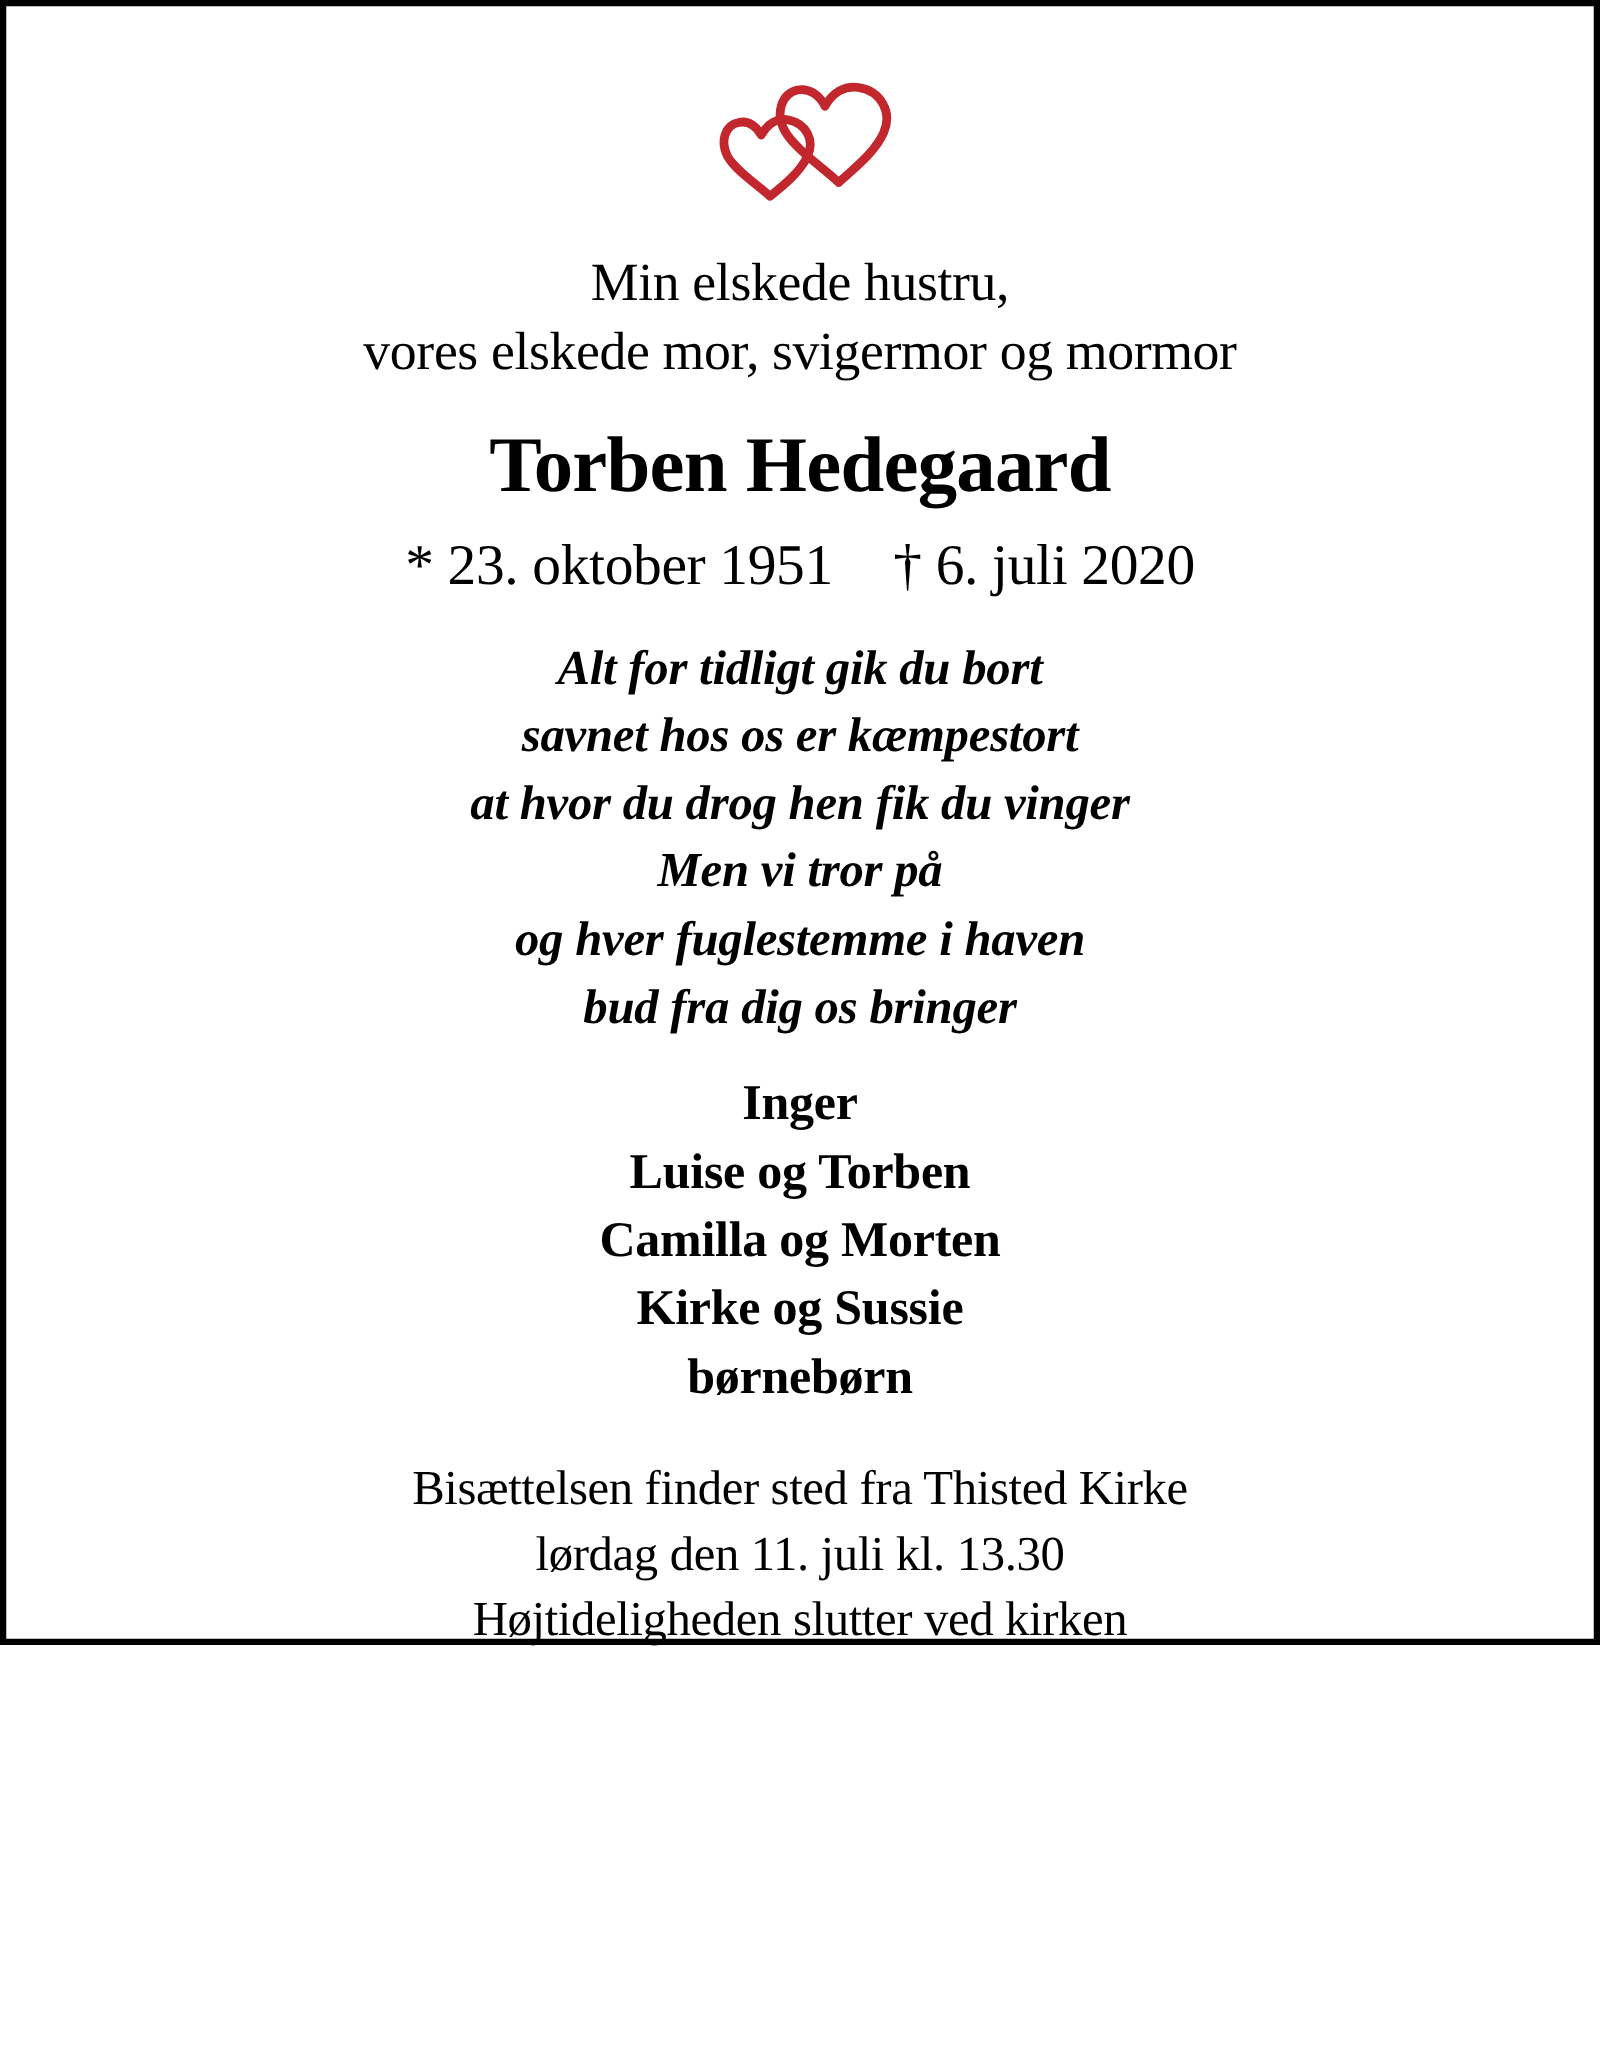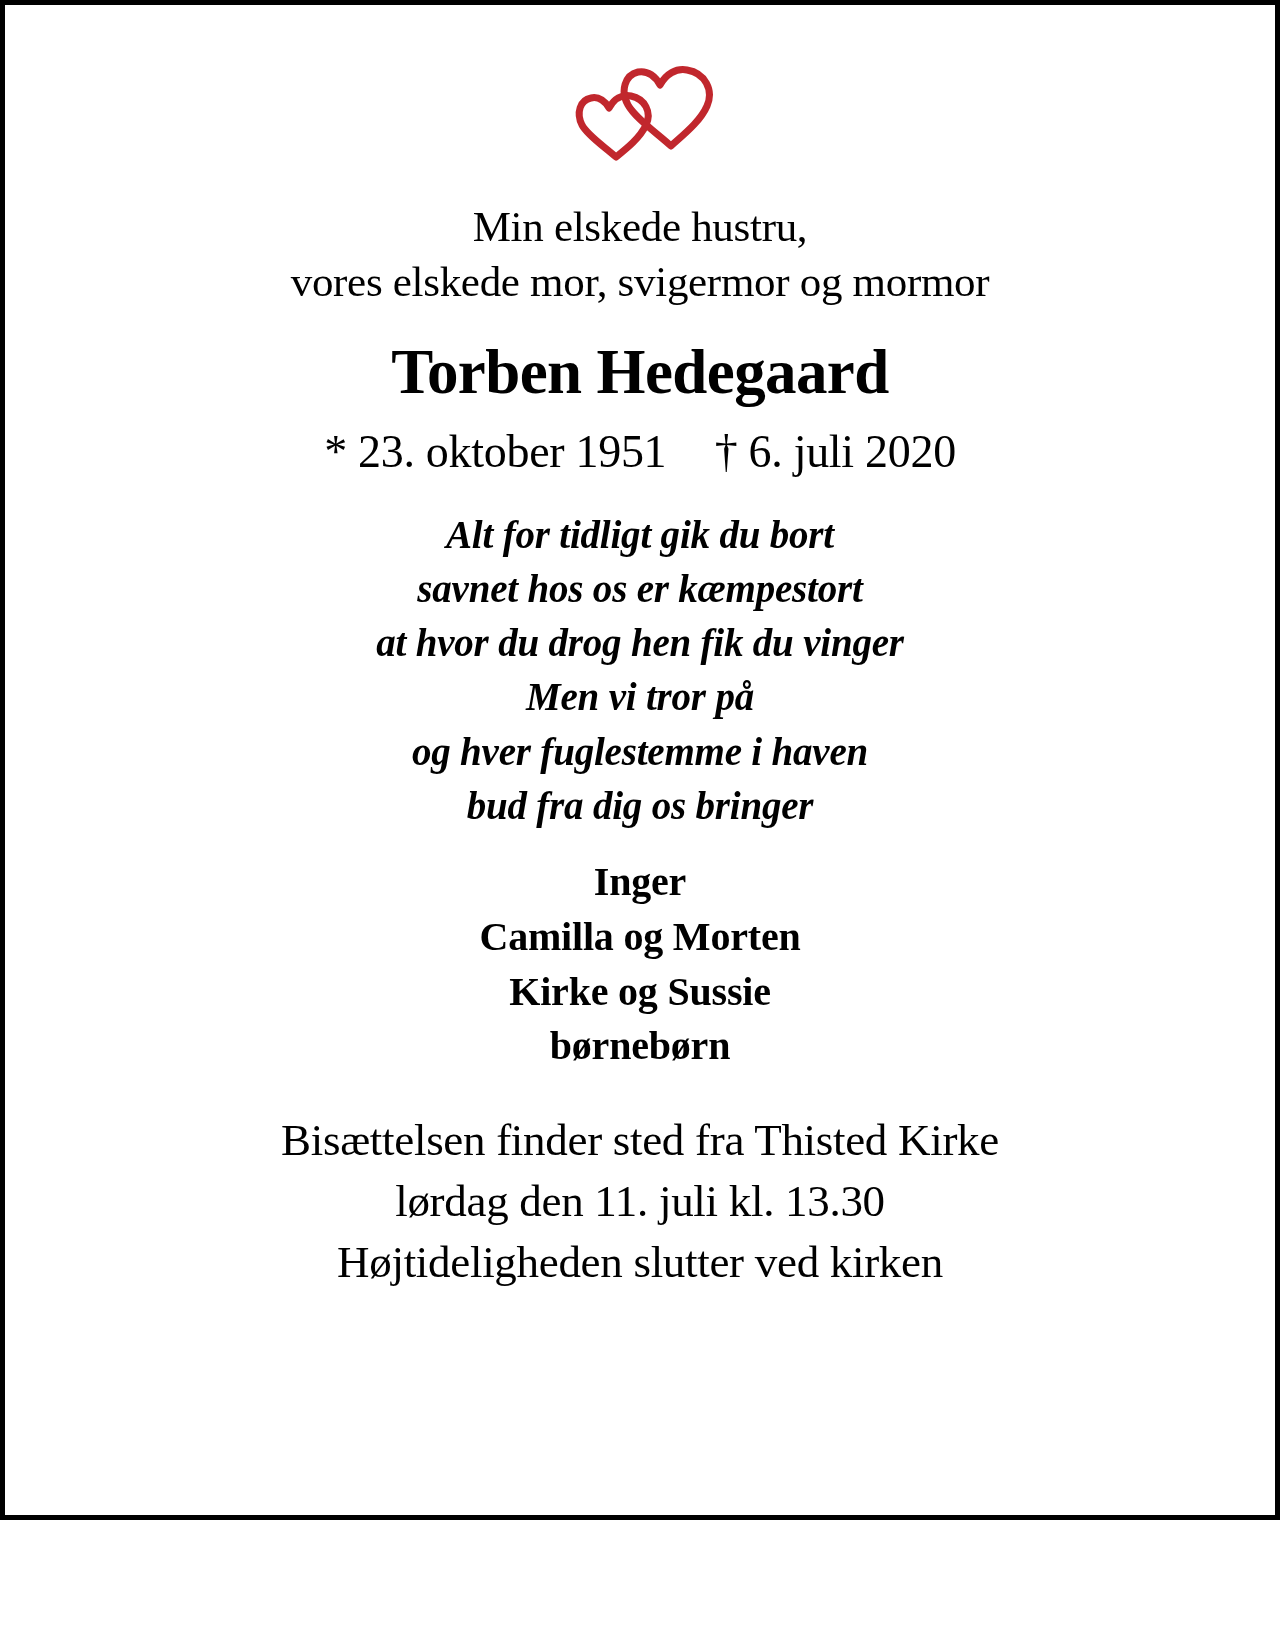--- a/index.html
+++ b/index.html
@@ -11,21 +11,21 @@
     width: 1280px;
     height: 1652px;
     font-family: "Liberation Serif", "DejaVu Serif", serif;
     color: #000000;
     overflow: hidden;
   }
 
   .notice {
     box-sizing: border-box;
     width: 1280px;
-    height: 1520px;
+    height: 1316px;
     background: #ffffff;
     border: 5px solid #000000;
     padding: 14px 10px 10px 10px;
     display: flex;
     flex-direction: column;
     align-items: center;
   }
 
   .inner {
     width: 1100px;
@@ -85,21 +85,21 @@
   .survivors {
     font-weight: bold;
     font-size: 40px;
     line-height: 1.37;
     letter-spacing: -0.2px;
     margin-bottom: 36px;
   }
   .survivors .line { white-space: nowrap; }
 
   .service {
-    font-size: 45px;
+    font-size: 39px;
     line-height: 1.35;
     letter-spacing: -0.3px;
     margin-bottom: 34px;
   }
   .service .line { white-space: nowrap; }
 
   .donation {
     font-size: 41px;
     line-height: 1.35;
     letter-spacing: -0.4px;
@@ -140,20 +140,21 @@
       <div class="line">Alt for tidligt gik du bort</div>
       <div class="line">savnet hos os er kæmpestort</div>
       <div class="line">at hvor du drog hen fik du vinger</div>
       <div class="line">Men vi tror på</div>
       <div class="line">og hver fuglestemme i haven</div>
       <div class="line">bud fra dig os bringer</div>
     </div>
 
     <div class="survivors">
       <div class="line">Inger</div>
+      <div class="line">Luise og Torben</div>
       <div class="line">Camilla og Morten</div>
       <div class="line">Kirke og Sussie</div>
       <div class="line">børnebørn</div>
     </div>
 
     <div class="service">
       <div class="line">Bisættelsen finder sted fra Thisted Kirke</div>
       <div class="line">lørdag den 11. juli kl. 13.30</div>
       <div class="line">Højtideligheden slutter ved kirken</div>
     </div>

